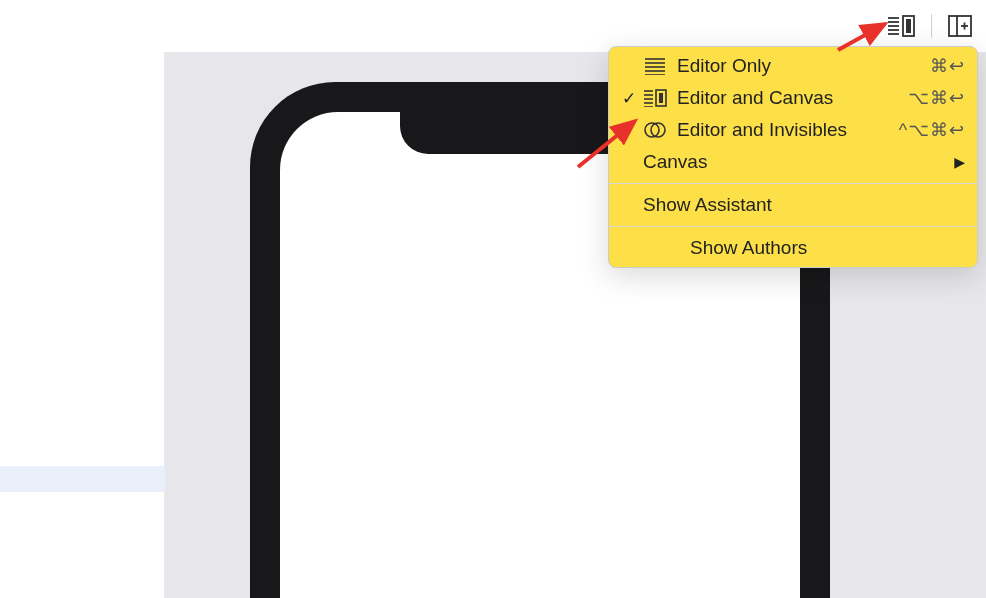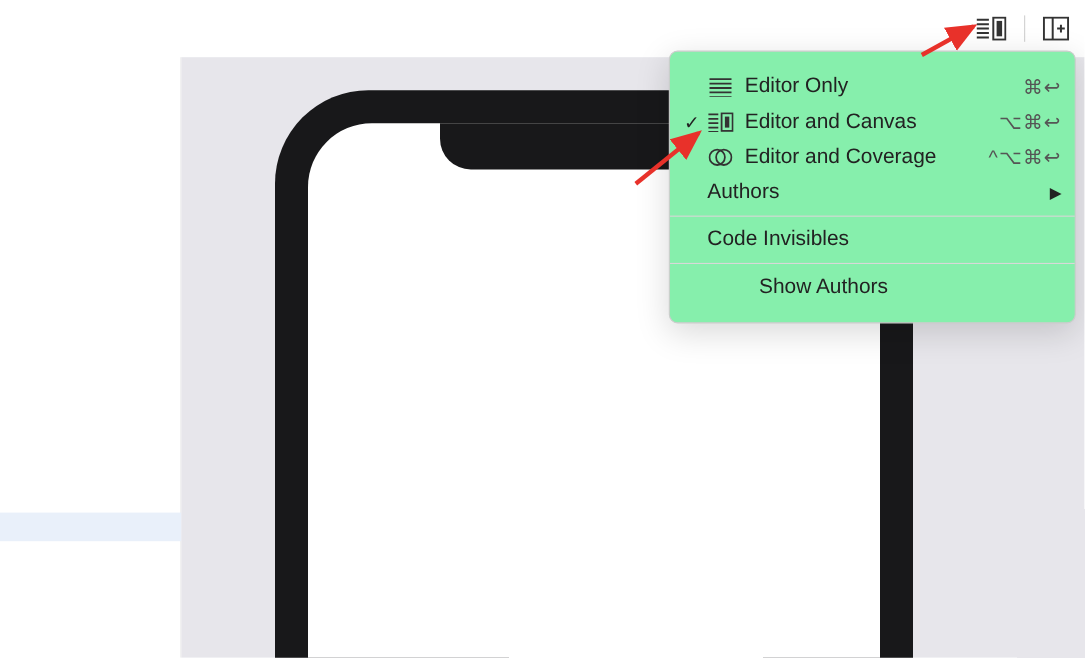--- a/index.html
+++ b/index.html
@@ -101,26 +101,26 @@
       height: 42px;
       background: #18181a;
       border-radius: 0 0 28px 28px;
     }
     
     .context-menu {
       position: absolute;
       top: 46px;
       left: 608px;
       width: 370px;
-      background: #86efac;
+      background: #fde047;
       border: 1px solid #cccccc;
       border-radius: 8px;
       box-shadow: 0 8px 30px rgba(0,0,0,0.15);
       z-index: 100;
-      padding: 16px 0;
+      padding: 3px 0;
       font-size: 19px;
       color: #222;
     }
     
     .menu-item {
       display: flex;
       align-items: center;
       height: 32px;
       padding: 0 12px 0 10px;
       cursor: default;
@@ -252,36 +252,36 @@
   </div>
 
   <div class="menu-item">
     <span class="menu-check"></span>
     <span class="menu-icon">
       <svg width="22" height="18" viewBox="0 0 22 18">
         <circle cx="8" cy="9" r="7" stroke="#333" stroke-width="1.6" fill="none"></circle>
         <circle cx="14" cy="9" r="7" stroke="#333" stroke-width="1.6" fill="none"></circle>
       </svg>
     </span>
-    <span class="menu-label">Editor and Coverage</span>
+    <span class="menu-label">Editor and Invisibles</span>
     <span class="menu-shortcut">^⌥⌘↩</span>
   </div>
 
   <div class="menu-item">
     <span class="menu-check"></span>
     <span class="menu-icon"></span>
-    <span class="menu-label" style="padding-left:0; margin-left:-28px;">Authors</span>
+    <span class="menu-label" style="padding-left:0; margin-left:-28px;">Canvas</span>
     <span class="menu-arrow">▶</span>
   </div>
 
   <div class="menu-separator"></div>
 
   <div class="menu-item">
     <span class="menu-check"></span>
-    <span class="menu-label" style="padding-left:4px;">Code Invisibles</span>
+    <span class="menu-label" style="padding-left:4px;">Show Assistant</span>
   </div>
 
   <div class="menu-separator"></div>
 
 
   <div class="menu-item">
     <span class="menu-check"></span>
     <span class="menu-label" style="padding-left:4px;margin-left:47px;">Show Authors</span>
   </div>
 

